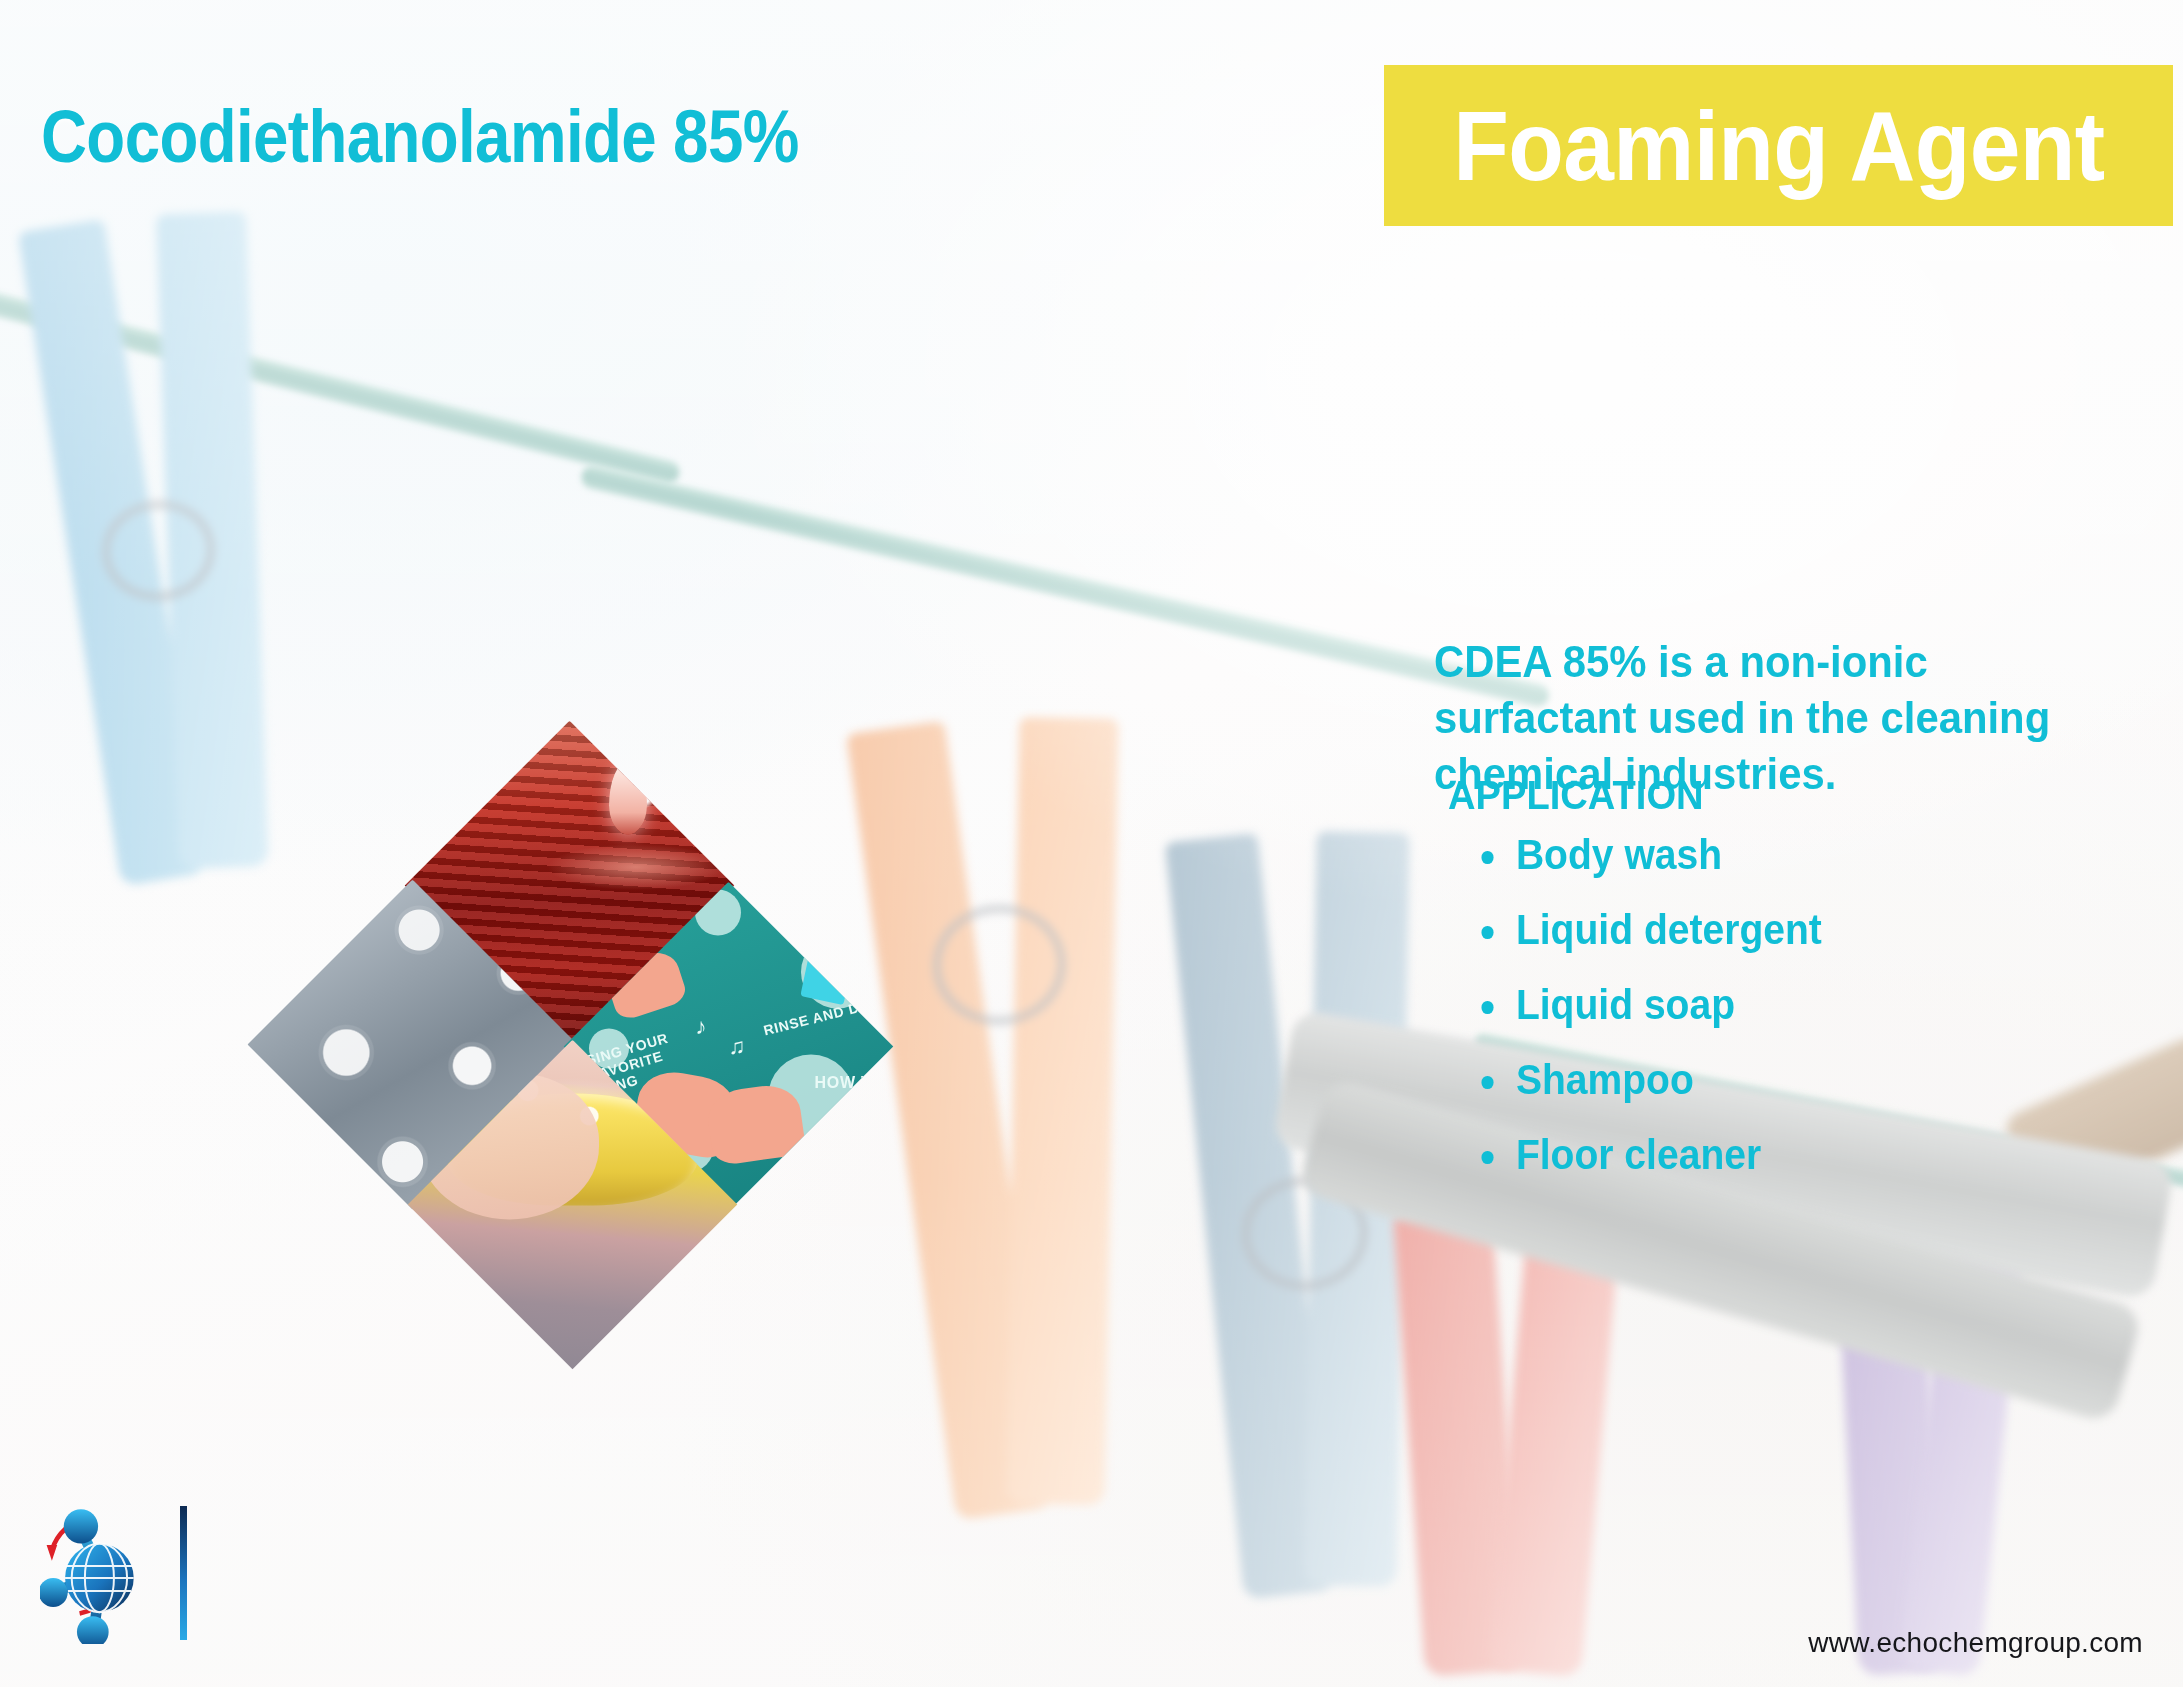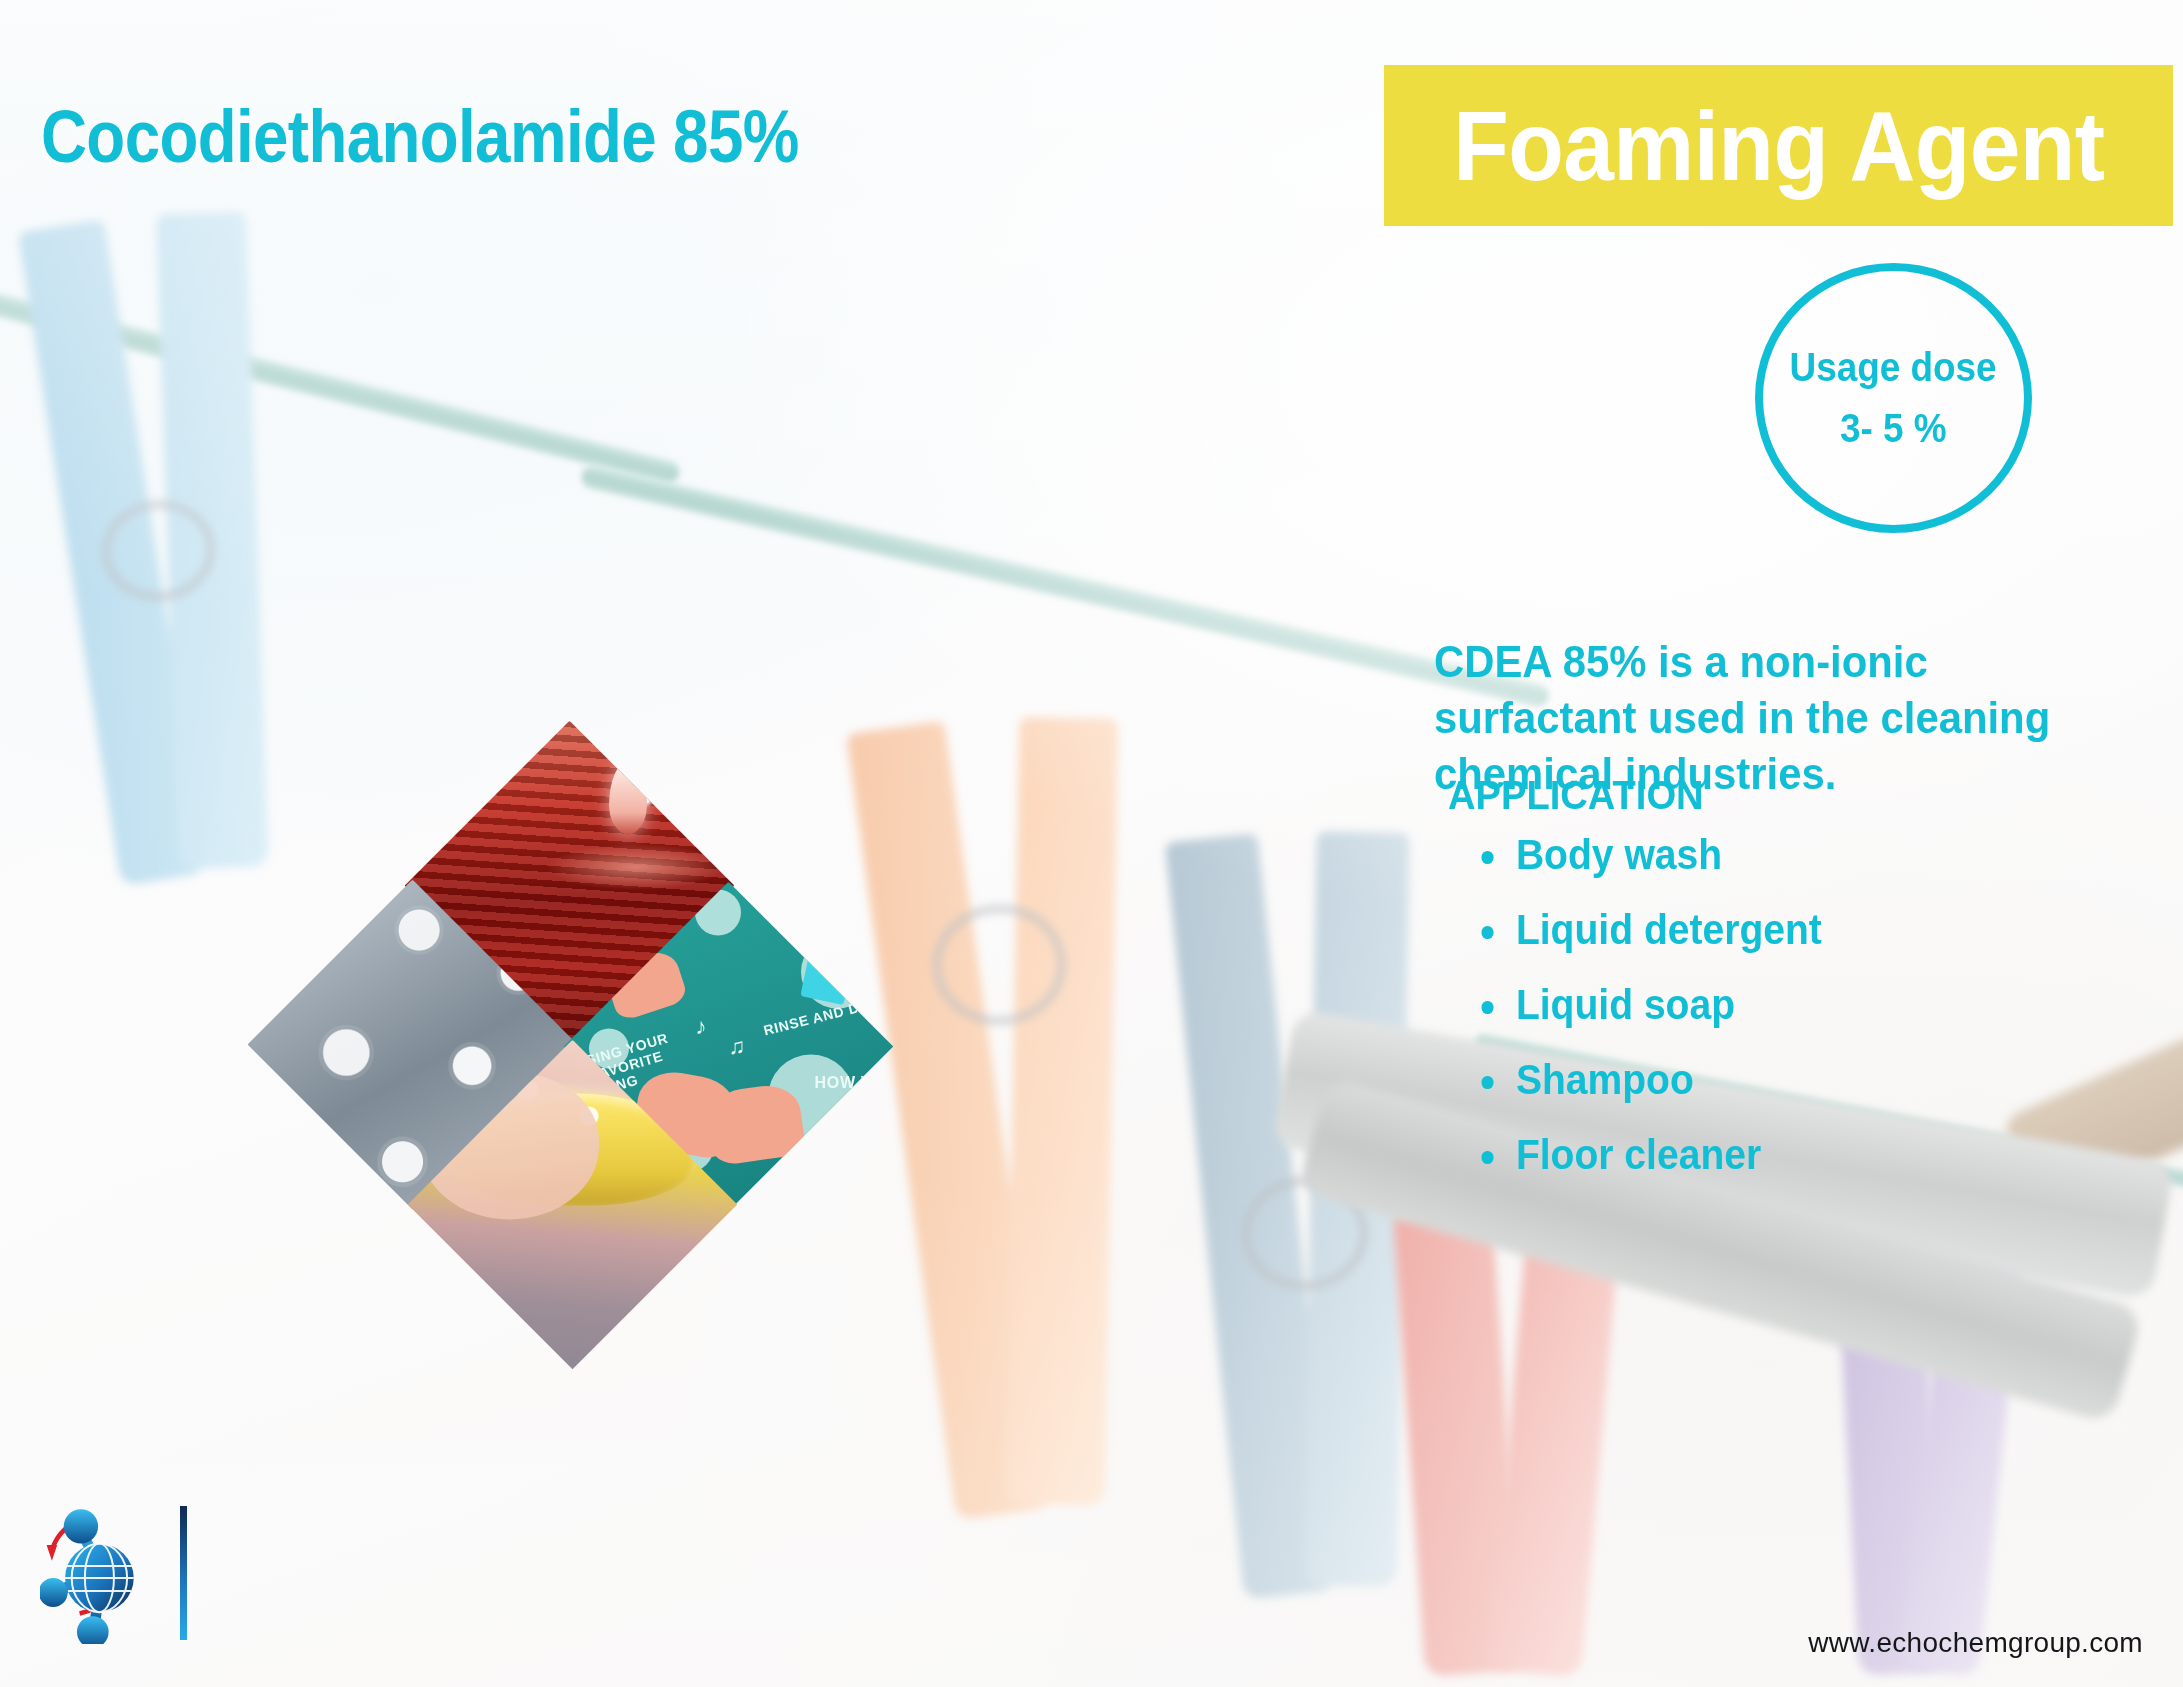--- a/index.html
+++ b/index.html
@@ -456,24 +456,20 @@
 
   <div class="fg">
 
     <h1 class="product-title">Cocodiethanolamide 85%</h1>
 
     <div class="banner">
       <span class="banner-text">Foaming Agent</span>
     </div>
 
 
-    <div class="circle circle-dose">
-      <span class="circle-line">Usage dose</span>
-      <span class="circle-line dose-value">3- 5 %</span>
-    </div>
 
     <p class="description">CDEA 85% is a non-ionic surfactant used in the cleaning chemical industries.</p>
 
     <div class="application">
       <div class="application-heading">APPLICATION</div>
       <ul class="application-list">
         <li class="application-item">
           <span class="bullet"></span>
           <span>Body wash</span>
         </li>

